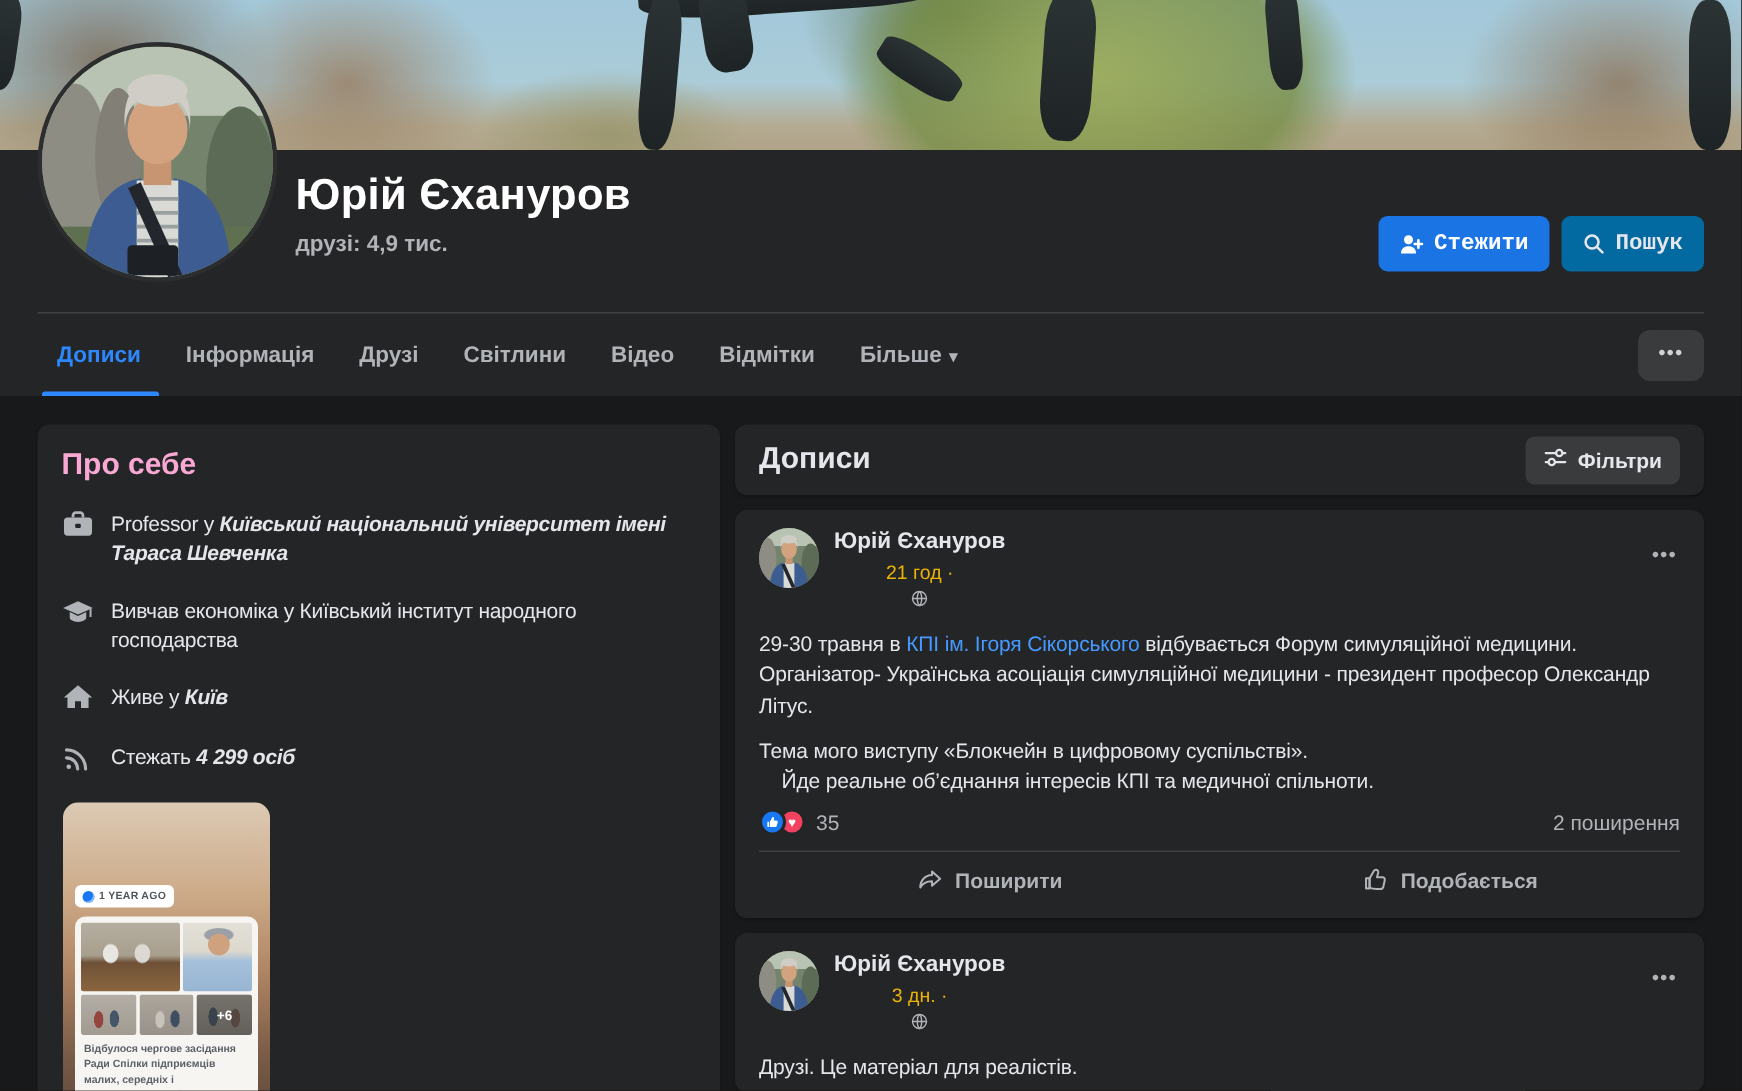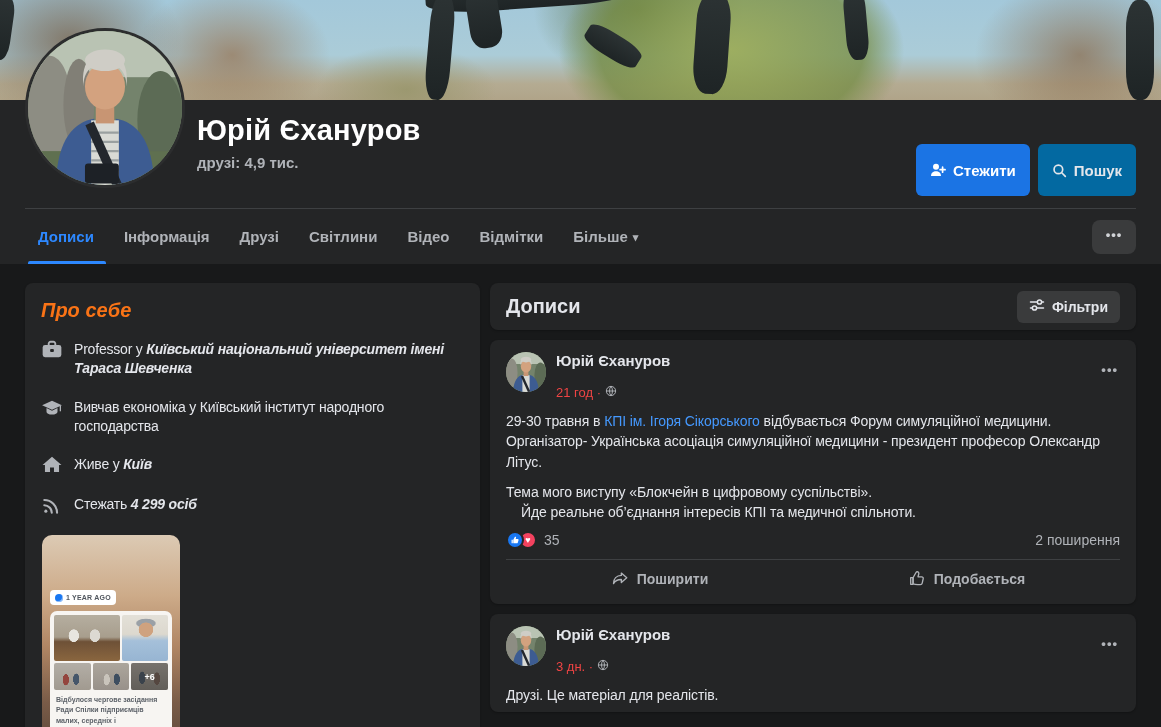--- a/index.html
+++ b/index.html
@@ -37,22 +37,22 @@
   .avatar-ring {
     position:absolute; left:25px; top:-72px; width:160px; height:160px;
     border-radius:50%; border:3px solid #2c2d2e; overflow:hidden; background:#4e5e48;
   }
   .avatar-ring svg, .small-avatar svg { display:block; width:100%; height:100%; }
   .identity { position:absolute; left:197px; top:14px; }
   .profile-name { font-size:29px; font-weight:700; color:#ffffff; letter-spacing:.2px; }
   .friends { margin-top:7px; font-size:15px; font-weight:600; color:#b0b3b8; cursor:pointer; }
   .header-actions { position:absolute; right:25px; top:44px; display:flex; gap:8px; }
   .btn {
-    display:flex; align-items:center; gap:7px; height:52px; padding:0 14px;
-    border:none; border-radius:6px; font-family:Liberation Sans, sans-serif; font-size:15px; font-weight:600; cursor:pointer;
+    display:flex; align-items:center; gap:7px; height:37px; padding:0 14px;
+    border:none; border-radius:6px; font-family:Liberation Mono, monospace; font-size:15px; font-weight:600; cursor:pointer;
   }
   .btn-primary { background:#1b74e4; color:#fff; }
   .btn-secondary { background:#0369a1; color:#e4e6eb; }
   .btn .icon { display:flex; }
 
   .tabs-wrap { background:#242526; height:56px; padding:0 25px; }
   .tabs { border-top:1px solid #3e4042; height:100%; display:flex; align-items:stretch; position:relative; }
   .tab {
     display:flex; align-items:center; gap:5px; padding:0 15px; font-size:15px; font-weight:600;
     color:#b0b3b8; cursor:pointer; position:relative; text-decoration:none;
@@ -69,21 +69,21 @@
     background:#3a3b3c; color:#d0d2d6; font-size:13px; font-weight:700; letter-spacing:1px; cursor:pointer;
     display:flex; align-items:center; justify-content:center; font-family:inherit; padding-bottom:5px;
   }
 
   
   .content { display:flex; gap:10px; padding:19px 25px 0; align-items:flex-start; }
   .card { background:#242526; border-radius:8px; box-shadow:0 1px 2px rgba(0,0,0,.25); }
 
   .left-col { width:455px; flex:none; }
   .about-card { padding:14px 14px 16px 16px; }
-  .about-title { font-size:20px; font-weight:700; color:#f97316; margin:2px 0 18px;font-style:italic; }
+  .about-title { font-size:20px; font-weight:700; color:#f9a8d4; margin:2px 0 18px; }
   .about-row { display:flex; gap:11px; margin-bottom:19px; align-items:flex-start;
     font-size:14px; letter-spacing:-.2px; line-height:1.38; color:#e4e6eb; }
   .about-row:last-of-type { margin-bottom:8px; }
   .about-icon { flex:none; width:22px; height:22px; margin-top:-1px; }
   .about-bold { font-weight:700;font-style:italic; }
 
   .memory-thumb {
     position:relative; margin-top:14px; margin-left:1px; width:138px; height:232px;
     border-radius:10px; overflow:hidden; cursor:pointer;
     background:linear-gradient(180deg,#dccab4 0%, #cdab89 26%, #b08664 48%, #7a5c48 72%, #503e33 100%);
@@ -129,21 +129,21 @@
   .right-col { flex:1; min-width:0; }
   .feed-header { display:flex; justify-content:space-between; align-items:center; height:47px; padding:0 16px; }
   .feed-title { font-size:20px; font-weight:700; color:#e4e6eb; }
   .filters-btn { display:flex; align-items:center; gap:7px; height:32px; padding:0 12px; border:none;
     border-radius:6px; background:#3a3b3c; color:#e4e6eb; font-family:inherit; font-size:14px; font-weight:600; cursor:pointer; }
 
   .post { margin-top:10px; padding:12px 16px 6px; }
   .post-head { display:flex; gap:10px; position:relative; }
   .small-avatar { width:40px; height:40px; border-radius:50%; overflow:hidden; flex:none; cursor:pointer; background:#4e5e48; }
   .post-author { font-size:15px; font-weight:600; color:#e4e6eb; cursor:pointer; }
-  .post-meta { display:flex; align-items:center; gap:4px; margin-top:16px; font-size:13px; color:#ef4444; cursor:pointer; }
+  .post-meta { display:flex; align-items:center; gap:4px; margin-top:5px; font-size:13px; color:#eab308; cursor:pointer;flex-direction:column; }
   .post-dots { position:absolute; right:-4px; top:4px; border:none; background:transparent; color:#b0b3b8;
     font-size:13px; font-weight:700; letter-spacing:1px; cursor:pointer; padding:6px; font-family:inherit; }
   .post-text { margin-top:11px; font-size:14px; line-height:1.45; letter-spacing:-.1px; color:#e4e6eb; }
   .post-text p { margin:0 0 10px; }
   .post-text p.tight { margin:0; }
   .post-link { color:#4599ff; text-decoration:none; cursor:pointer; }
   .indent { padding-left:15px; }
   .post-stats { display:flex; align-items:center; margin-top:9px; padding-bottom:10px; font-size:14px; color:#b0b3b8; }
   .rx-pile { display:flex; align-items:center; }
   .rx { width:18px; height:18px; border-radius:50%; border:2px solid #242526;

